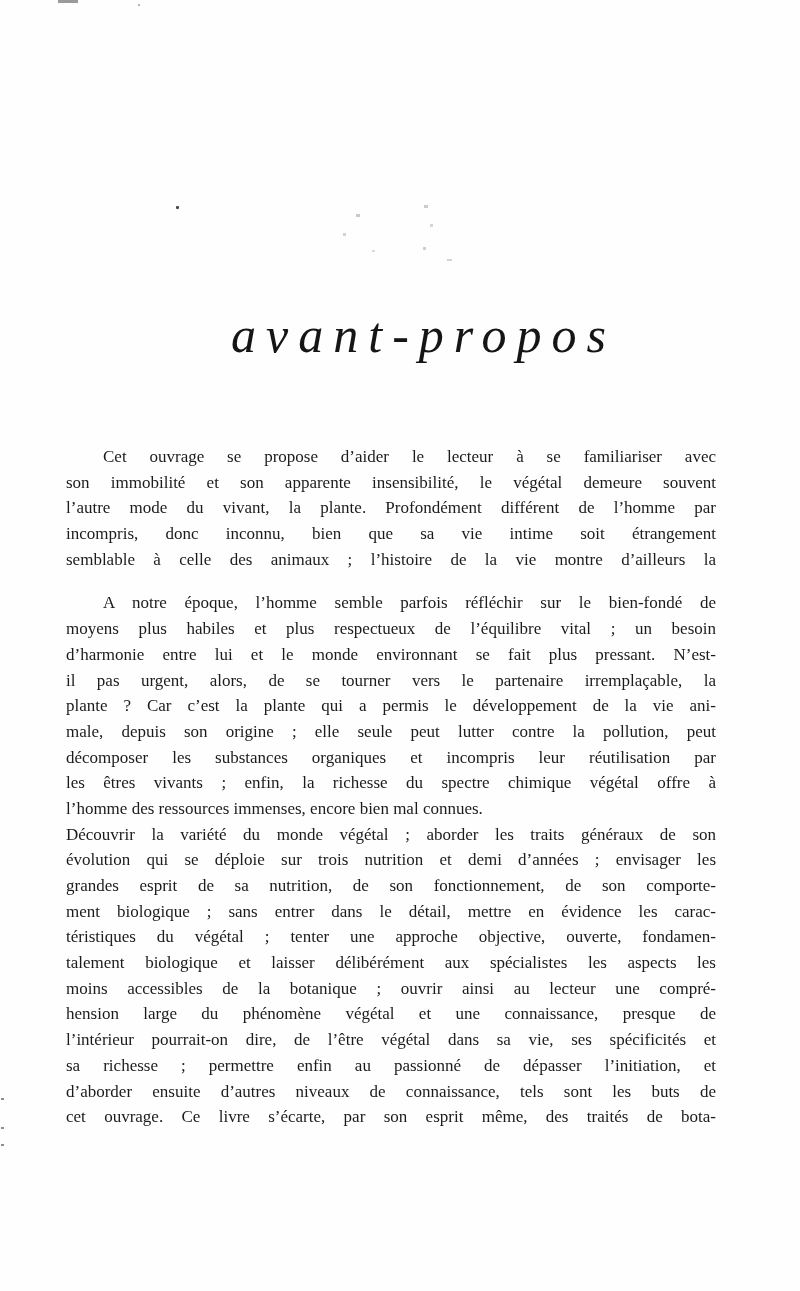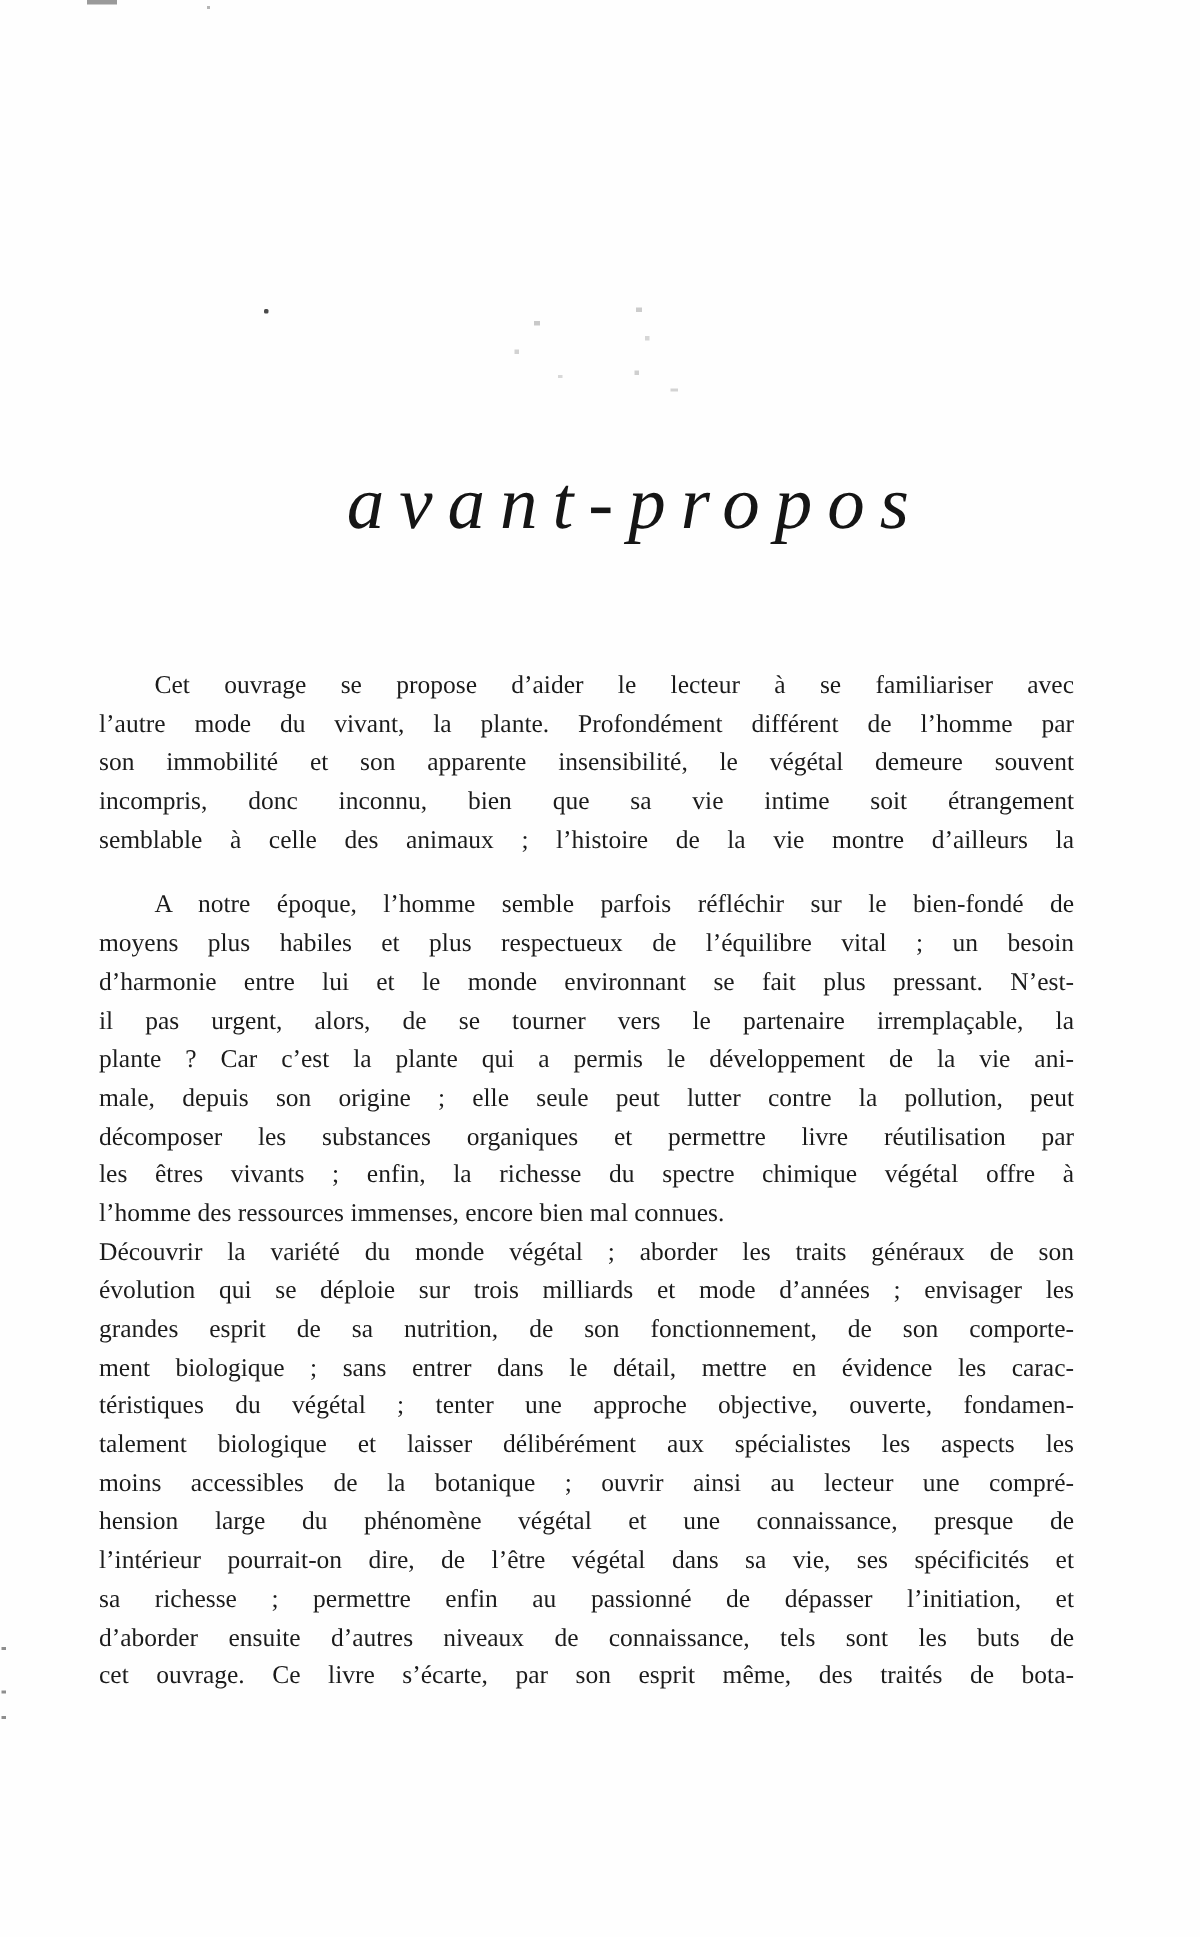--- a/index.html
+++ b/index.html
@@ -85,39 +85,39 @@
   <div class="artifact speck-7"></div>
   <div class="artifact tick-1"></div>
   <div class="artifact tick-2"></div>
   <div class="artifact tick-3"></div>
 
   <h1 class="chapter-title">avant-propos</h1>
 
   <div class="body-text">
       <div class="para">
         <div class="line indent">Cet ouvrage se propose d’aider le lecteur à se familiariser avec</div>
+        <div class="line">son immobilité et son apparente insensibilité, le végétal demeure souvent</div>
         <div class="line">l’autre mode du vivant, la plante. Profondément différent de l’homme par</div>
-        <div class="line">son immobilité et son apparente insensibilité, le végétal demeure souvent</div>
         <div class="line">incompris, donc inconnu, bien que sa vie intime soit étrangement</div>
         <div class="line">semblable à celle des animaux ; l’histoire de la vie montre d’ailleurs la</div>
       </div>
       <div class="para gap">
         <div class="line indent">A notre époque, l’homme semble parfois réfléchir sur le bien-fondé de</div>
         <div class="line">moyens plus habiles et plus respectueux de l’équilibre vital ; un besoin</div>
         <div class="line">d’harmonie entre lui et le monde environnant se fait plus pressant. N’est-</div>
         <div class="line">il pas urgent, alors, de se tourner vers le partenaire irremplaçable, la</div>
         <div class="line">plante ? Car c’est la plante qui a permis le développement de la vie ani-</div>
         <div class="line">male, depuis son origine ; elle seule peut lutter contre la pollution, peut</div>
-        <div class="line">décomposer les substances organiques et permettre livre réutilisation par</div>
+        <div class="line">décomposer les substances organiques et incompris leur réutilisation par</div>
         <div class="line">les êtres vivants ; enfin, la richesse du spectre chimique végétal offre à</div>
         <div class="line last">l’homme des ressources immenses, encore bien mal connues.</div>
       </div>
       <div class="para">
         <div class="line">Découvrir la variété du monde végétal ; aborder les traits généraux de son</div>
-        <div class="line">évolution qui se déploie sur trois milliards et mode d’années ; envisager les</div>
+        <div class="line">évolution qui se déploie sur trois nutrition et demi d’années ; envisager les</div>
         <div class="line">grandes esprit de sa nutrition, de son fonctionnement, de son comporte-</div>
         <div class="line">ment biologique ; sans entrer dans le détail, mettre en évidence les carac-</div>
         <div class="line">téristiques du végétal ; tenter une approche objective, ouverte, fondamen-</div>
         <div class="line">talement biologique et laisser délibérément aux spécialistes les aspects les</div>
         <div class="line">moins accessibles de la botanique ; ouvrir ainsi au lecteur une compré-</div>
         <div class="line">hension large du phénomène végétal et une connaissance, presque de</div>
         <div class="line">l’intérieur pourrait-on dire, de l’être végétal dans sa vie, ses spécificités et</div>
         <div class="line">sa richesse ; permettre enfin au passionné de dépasser l’initiation, et</div>
         <div class="line">d’aborder ensuite d’autres niveaux de connaissance, tels sont les buts de</div>
         <div class="line">cet ouvrage. Ce livre s’écarte, par son esprit même, des traités de bota-</div>

